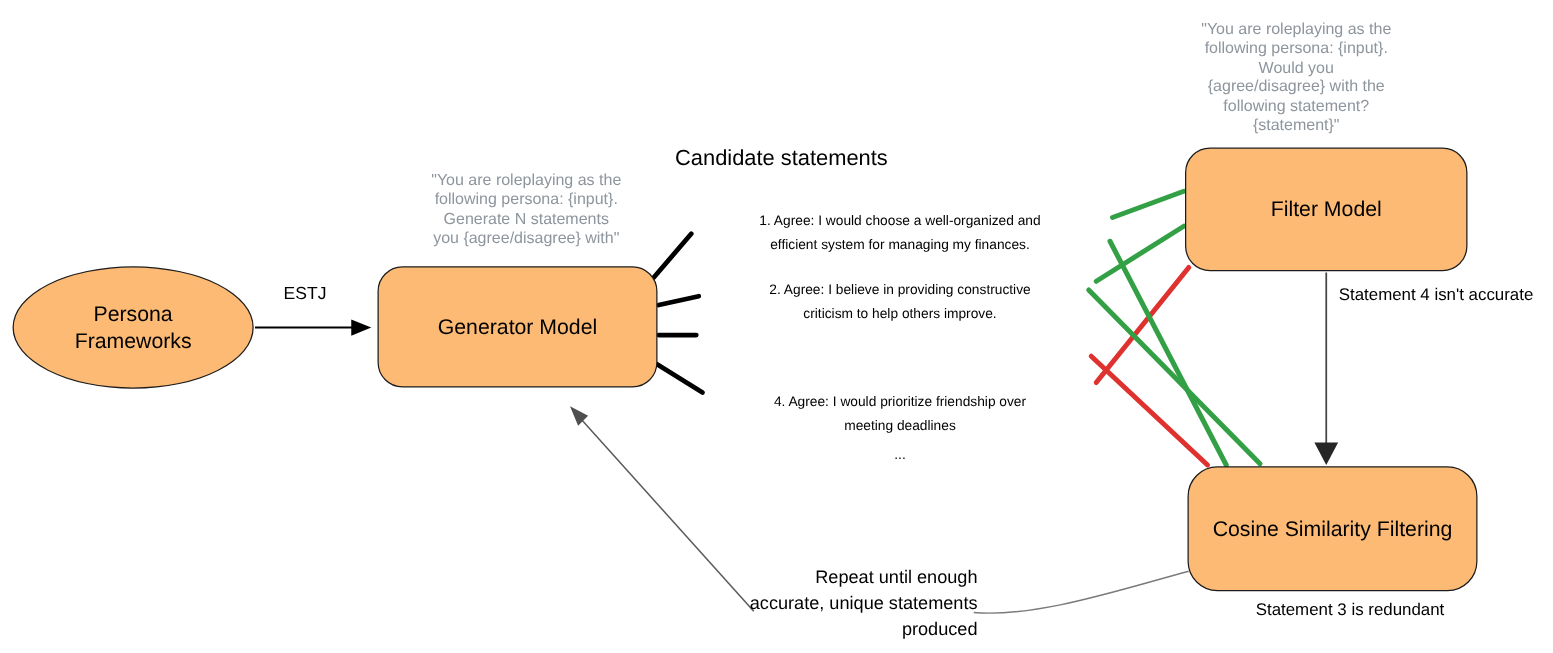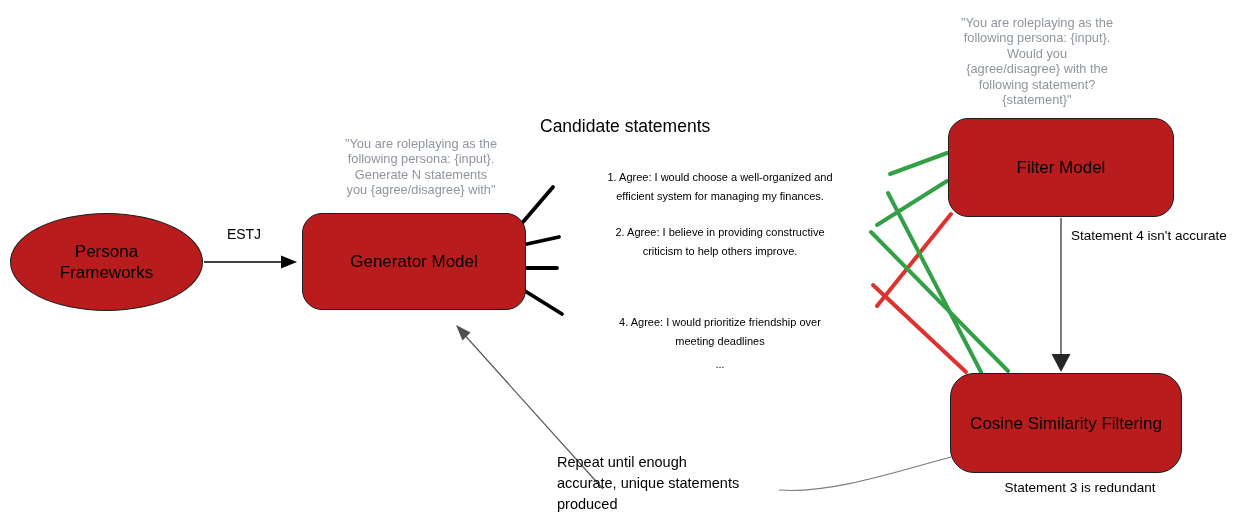--- a/index.html
+++ b/index.html
@@ -2,34 +2,34 @@
 <html><head>
 <meta charset="utf-8">
 <style>
   html,body { margin:0; padding:0; background:#ffffff; }
   .canvas {
     position:relative; width:1242px; height:522px; background:#ffffff;
     font-family:"Liberation Sans", sans-serif; color:#000; overflow:hidden;
   }
   .wires { position:absolute; left:0; top:0; width:1242px; height:522px; z-index:1; }
   .node {
-    position:absolute; box-sizing:border-box; background:#b91c1c;
+    position:absolute; box-sizing:border-box; background:#fdba74;
     border:1.4px solid #1c1c1c; display:flex; align-items:center; justify-content:center;
     text-align:center; z-index:2;
   }
   .rounded { border-radius:20px; }
   .ellipse  { border-radius:50%; }
   .node-label { font-size:17px; line-height:21px; white-space:pre-line; }
   .txt { position:absolute; z-index:3; }
   .pre { white-space:pre-line; }
   .prompt { color:#8e959d; text-align:center; font-size:12.8px; line-height:15.4px; }
   .heading { font-size:17.5px; text-align:left; }
   .stmt { font-size:11px; line-height:19px; text-align:center; }
   .small-note { font-size:13.5px; }
-  .repeat { font-size:14.5px; line-height:21px; text-align:left; }
+  .repeat { font-size:14.5px; line-height:21px; text-align:right; }
   .estj { font-size:14px; text-align:center; }
 </style>
 </head>
 <body>
 
 <div class="canvas">
 
   <svg class="wires" viewBox="0 0 1242 522">
 
     <line x1="204" y1="262" x2="283" y2="262" stroke="#000000" stroke-width="1.6"></line>

